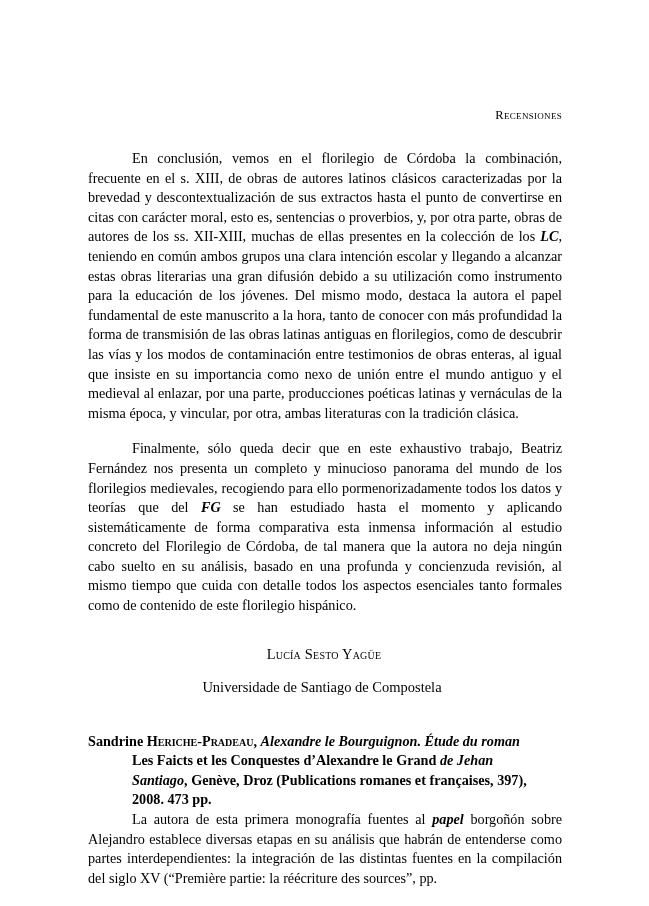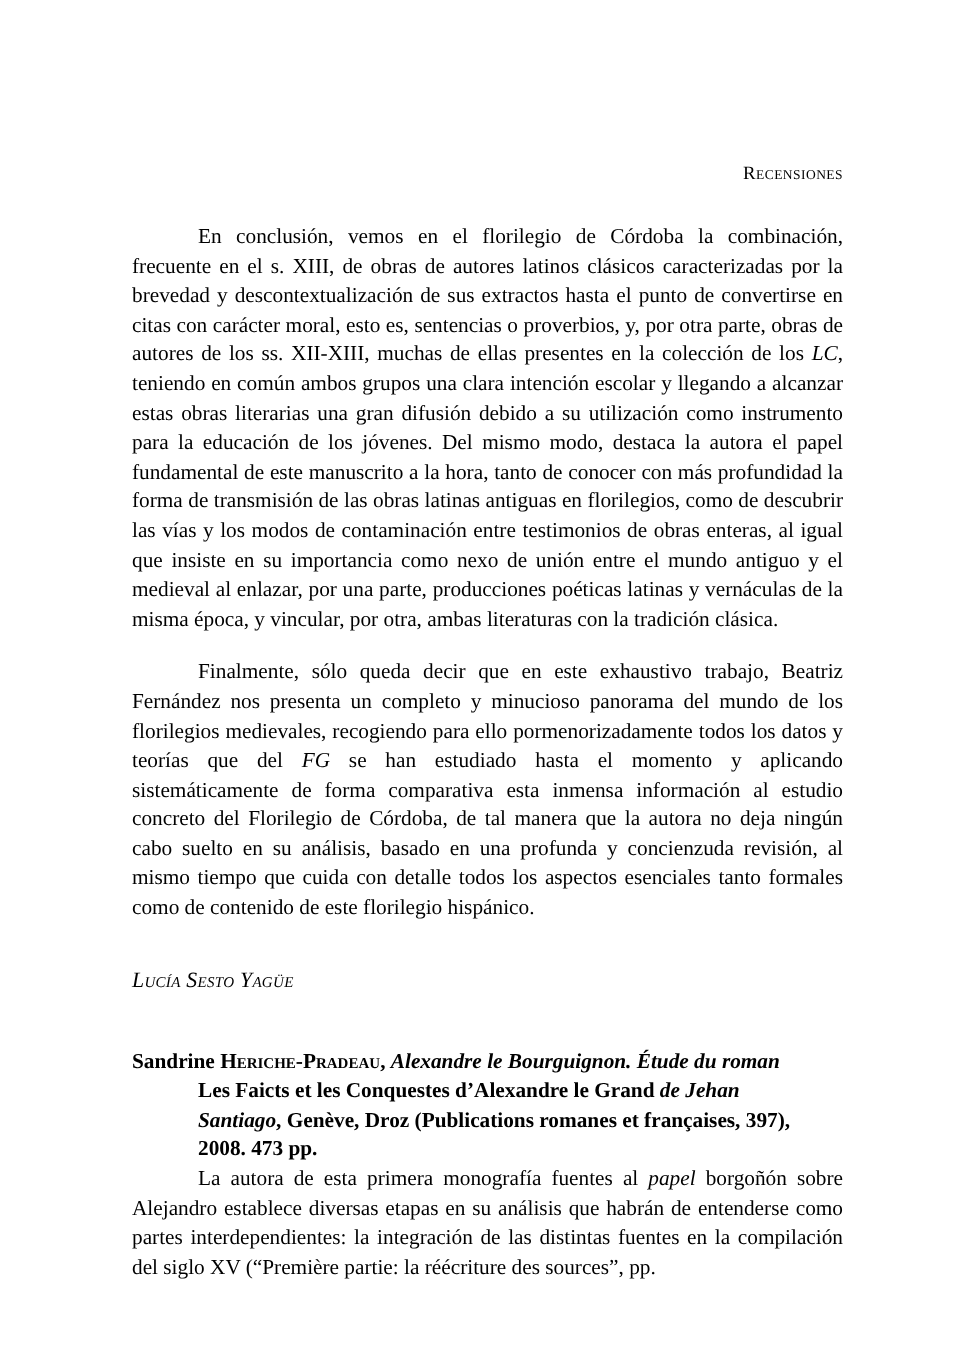--- a/index.html
+++ b/index.html
@@ -42,29 +42,28 @@
     text-align: justify;
     text-justify: inter-word;
     font-size: 14.2px;
     line-height: 19.6px;
     text-indent: 44px;
     hyphens: none;
   }
   p.body-par + p.body-par {
     margin-top: 16px;
   }
-  .italic { font-style: italic; }
+  .italic { font-style: italic; font-weight: bold; }
   .author-line {
     margin-top: 30px;
-    text-align: left;
+    text-align: center;
     font-variant: small-caps;
     font-size: 14.5px;
     letter-spacing: 0.2px;
     padding-right: 2px;
-    font-style: italic;
   }
   .affiliation-line {
     margin-top: 16px;
     text-align: center;
     font-size: 14.5px;
     padding-right: 6px;
   }
   .ref-block {
     margin-top: 36px;
     font-weight: bold;
@@ -108,20 +107,21 @@
   <div class="content">
 
     <div class="running-head">Recensiones</div>
 
     <p class="body-par"><span>En conclusión, vemos en el florilegio de Córdoba la combinación, frecuente en el s. XIII, de obras de autores latinos clásicos caracterizadas por la brevedad y descontextualización de sus extractos hasta el punto de convertirse en citas con carácter moral, esto es, sentencias o proverbios, y, por otra parte, obras de autores de los ss. XII-XIII, muchas de ellas presentes en la colección de los </span><span class="italic">LC</span><span>, teniendo en común ambos grupos una clara intención escolar y llegando a alcanzar estas obras literarias una gran difusión debido a su utilización como instrumento para la educación de los jóvenes. Del mismo modo, destaca la autora el papel fundamental de este manuscrito a la hora, tanto de conocer con más profundidad la forma de transmisión de las obras latinas antiguas en florilegios, como de descubrir las vías y los modos de contaminación entre testimonios de obras enteras, al igual que insiste en su importancia como nexo de unión entre el mundo antiguo y el medieval al enlazar, por una parte, producciones poéticas latinas y vernáculas de la misma época, y vincular, por otra, ambas literaturas con la tradición clásica.</span></p>
 
     <p class="body-par"><span>Finalmente, sólo queda decir que en este exhaustivo trabajo, Beatriz Fernández nos presenta un completo y minucioso panorama del mundo de los florilegios medievales, recogiendo para ello pormenorizadamente todos los datos y teorías que del </span><span class="italic">FG</span><span> se han estudiado hasta el momento y aplicando sistemáticamente de forma comparativa esta inmensa información al estudio concreto del Florilegio de Córdoba, de tal manera que la autora no deja ningún cabo suelto en su análisis, basado en una profunda y concienzuda revisión, al mismo tiempo que cuida con detalle todos los aspectos esenciales tanto formales como de contenido de este florilegio hispánico.</span></p>
 
     <div class="author-line">Lucía Sesto Yagüe</div>
 
+    <div class="affiliation-line">Universidade de Santiago de Compostela</div>
 
     <div class="ref-block">
       <div class="ref-first-line"><span>Sandrine </span><span class="sc">Heriche-Pradeau</span><span>, </span><span class="it">Alexandre le Bourguignon. Étude du roman</span></div>
       <div class="ref-rest"><span>Les Faicts et les Conquestes d’Alexandre le Grand </span><span class="it">de Jehan</span></div>
       <div class="ref-rest"><span class="it">Santiago</span><span>, Genève, Droz (Publications romanes et françaises, 397),</span></div>
       <div class="ref-rest">2008. 473 pp.</div>
     </div>
 
     <p class="body-par after-ref"><span>La autora de esta primera monografía fuentes al </span><span class="italic">papel</span><span> borgoñón sobre Alejandro establece diversas etapas en su análisis que habrán de entenderse como partes interdependientes: la integración de las distintas fuentes en la compilación del siglo XV (“Première partie: la réécriture des sources”, pp.</span></p>
 

